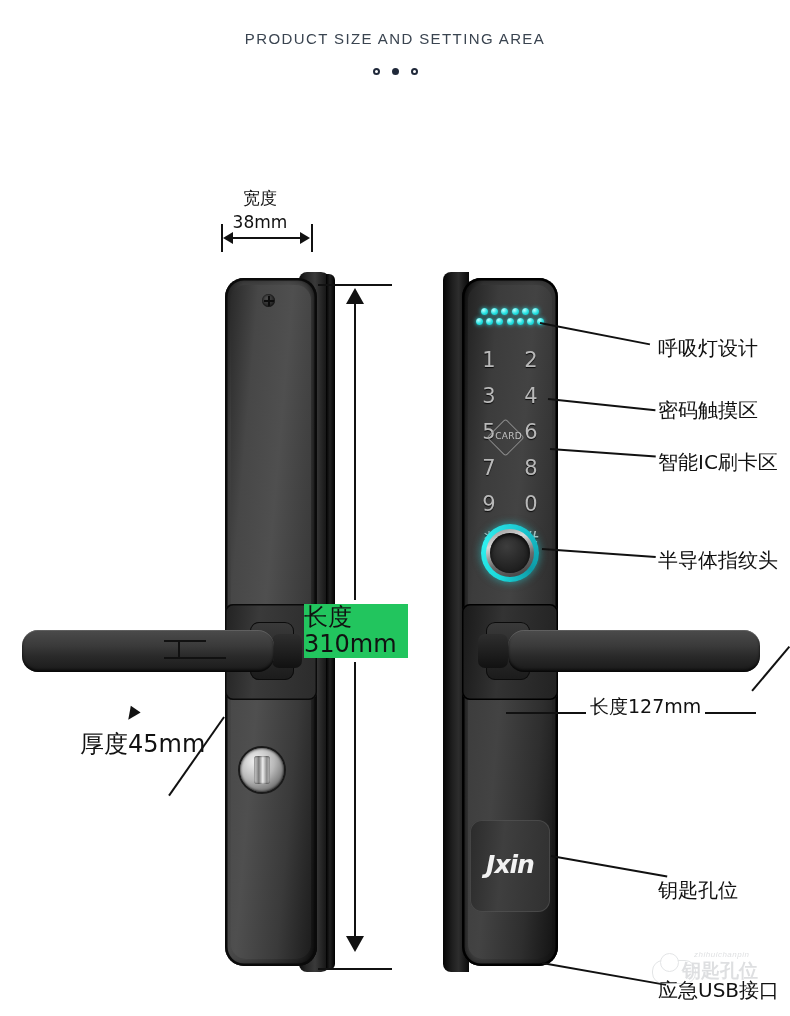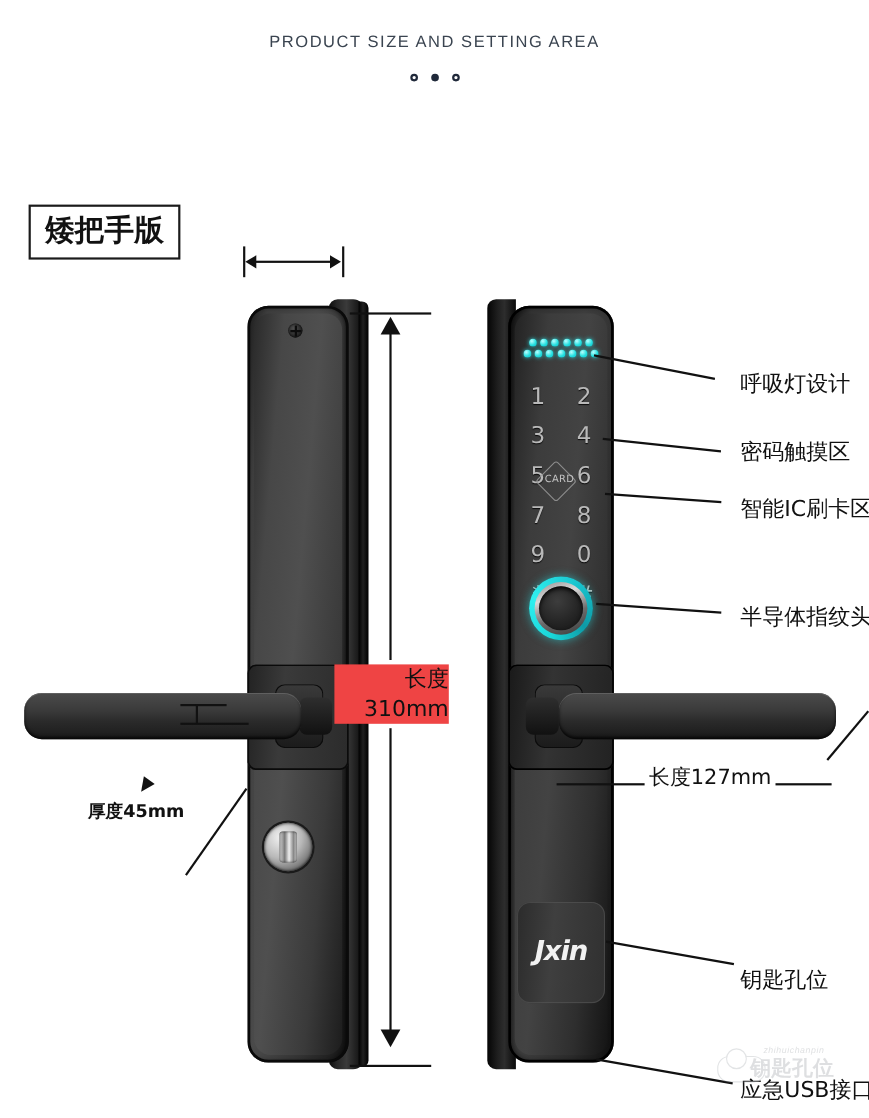--- a/index.html
+++ b/index.html
@@ -62,48 +62,47 @@
   .wline{position:absolute;height:2px;background:#111;top:13px;}
   .warrow{position:absolute;top:8px;width:0;height:0;
     border-top:6px solid transparent;border-bottom:6px solid transparent;}
 
   
   .vdim-line{position:absolute;width:2px;background:#111;left:354px;}
   .vdim-cap{position:absolute;height:2px;background:#111;}
   .vdim-arrow{position:absolute;left:346px;width:0;height:0;
     border-left:9px solid transparent;border-right:9px solid transparent;}
   .vdim-text{
-    position:absolute;left:304px;top:604px;width:104px;text-align:right;
-    font-size:20px;line-height:27px;color:#111;font-weight:500;
-    font-family:"DejaVu Sans","Liberation Sans",sans-serif;
-    background:#ef4444;
+    position:absolute;left:304px;top:604px;width:104px;text-align:left;
+    font-size:24px;line-height:27px;color:#111;font-weight:500;
+    font-family:"DejaVu Sans","Liberation Sans",sans-serif;
+    background:#22c55e;
   }
 
   
   .thick-text{
     position:absolute;left:80px;top:728px;
-    font-size:16px;color:#111;font-weight:700;
+    font-size:24px;color:#111;font-weight:400;
     font-family:"DejaVu Sans","Liberation Sans",sans-serif;
   }
 
   
   .len127-text{
     position:absolute;left:586px;top:694px;
     font-size:19px;color:#111;font-weight:500;
     font-family:"DejaVu Sans","Liberation Sans",sans-serif;
     background:#fff;padding:0 4px;z-index:6;
   }
 
   
   .callout{
     position:absolute;
     font-size:20px;line-height:24px;color:#111;font-weight:500;
     white-space:nowrap;
     font-family:"DejaVu Sans","Liberation Sans",sans-serif;
-    margin-left:15px;
   }
 
   
   .lockwrap{position:absolute;}
 
   .panel{
     position:absolute;border-radius:17px;
   }
   
   .l-side{
@@ -309,22 +308,25 @@
 
 <div class="stage">
 
   <div class="eyebrow">PRODUCT SIZE AND SETTING AREA</div>
 
   <div class="dots">
     <i></i><i class="filled"></i><i></i>
   </div>
 
 
-  <div class="version-tag">矮把手版</div>
-
+
+  <div class="dim-width-label">
+    <div>宽度</div>
+    <div>38mm</div>
+  </div>
   <div class="wbar">
     <div class="wtick abs" style="left:221px;"></div>
     <div class="wtick abs" style="left:311px;"></div>
     <div class="wline abs" style="left:227px;width:80px;"></div>
     <div class="warrow abs" style="left:223px;border-right:10px solid #111;"></div>
     <div class="warrow abs" style="left:300px;border-left:10px solid #111;"></div>
   </div>
 
   <div class="lockwrap">
     <div class="panel abs l-side"></div>

